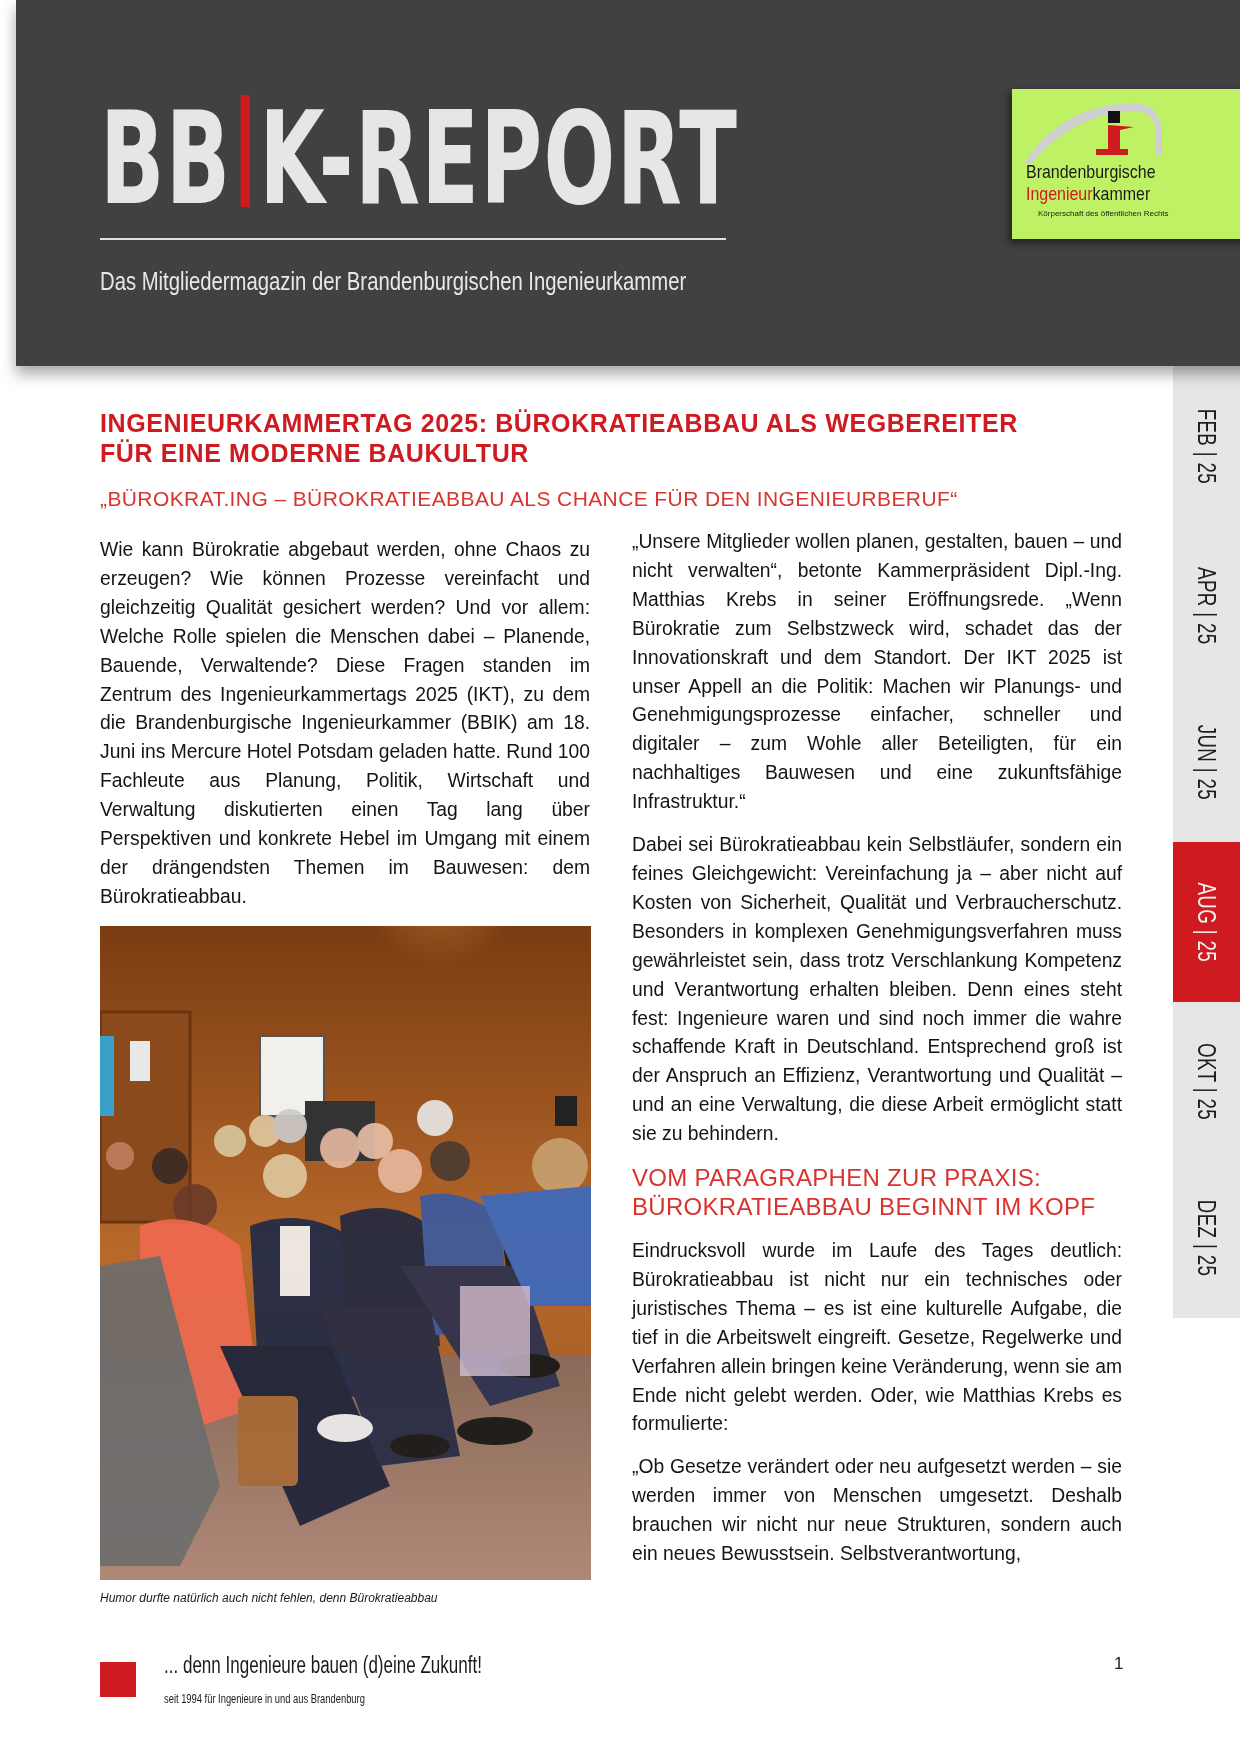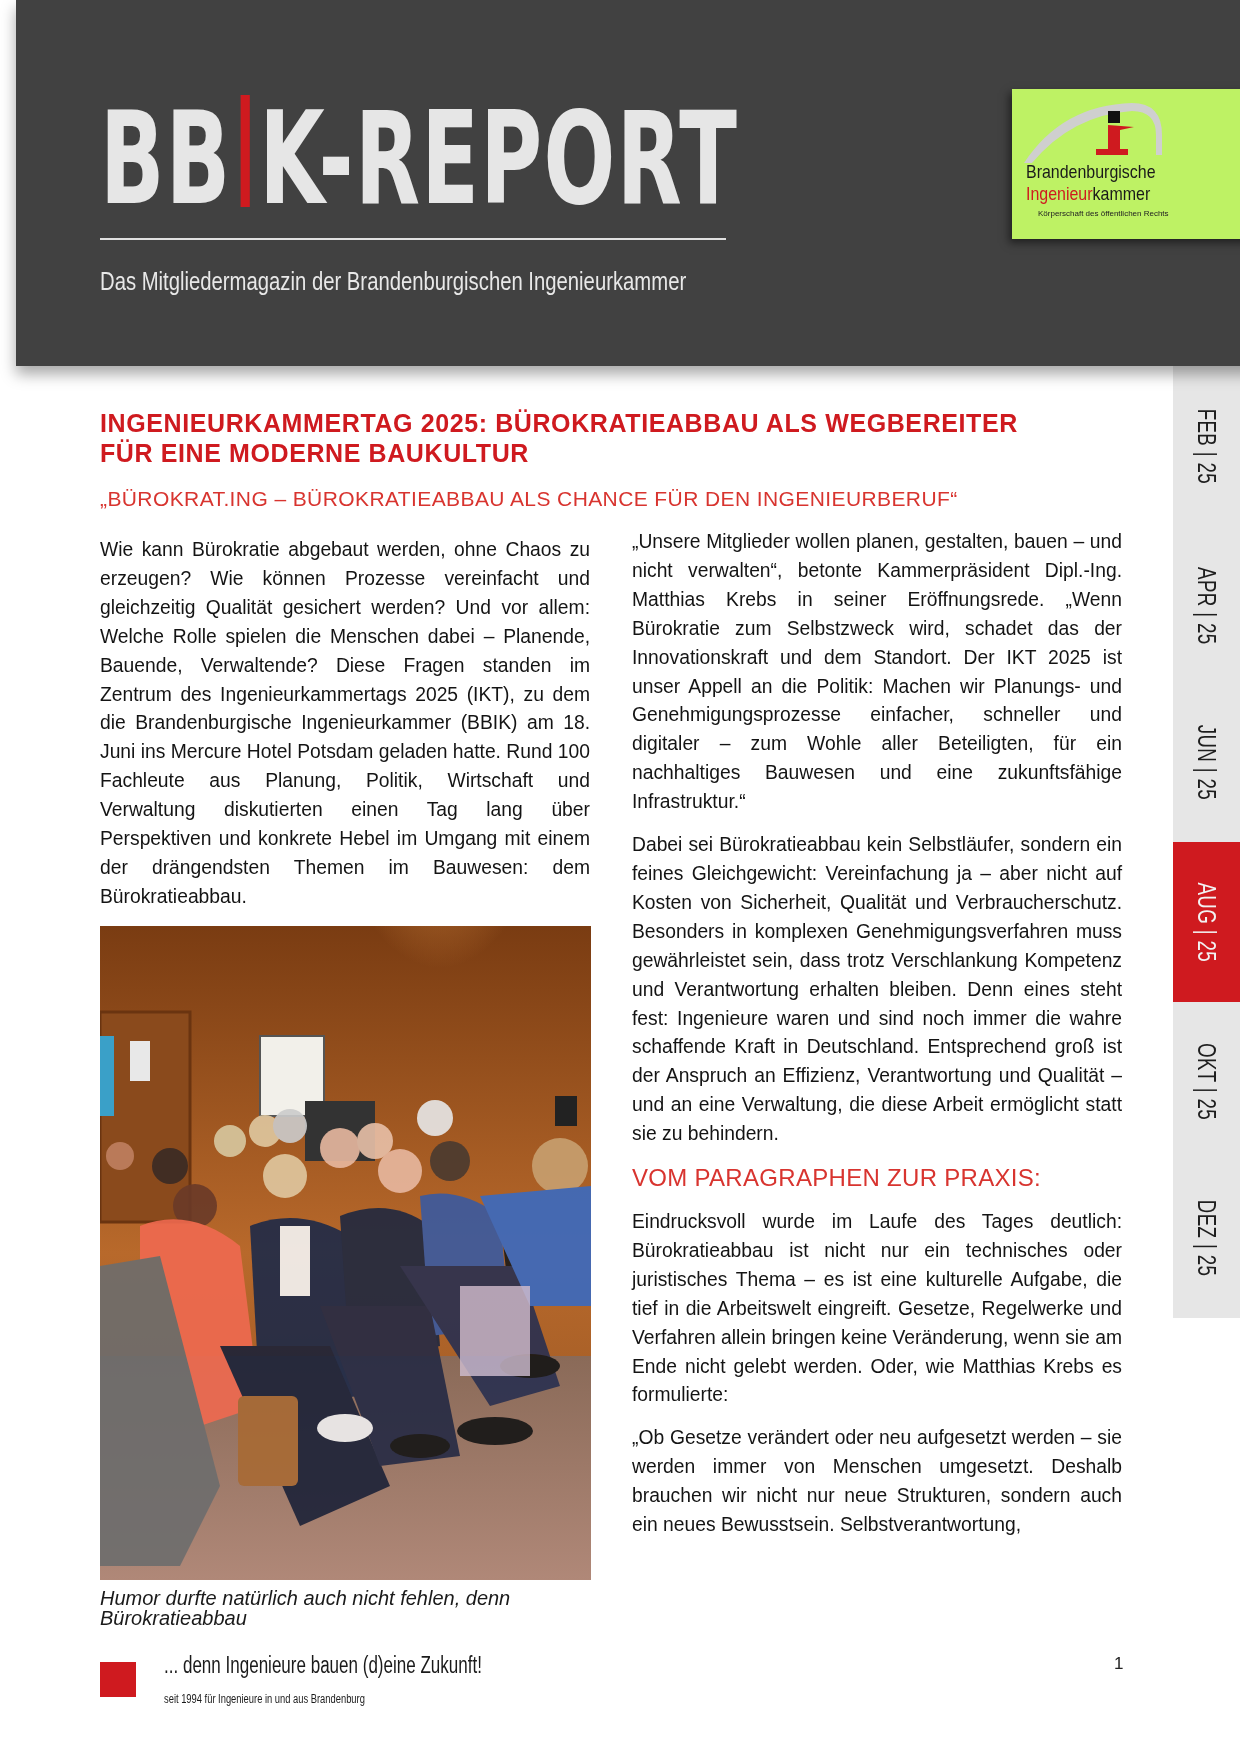--- a/index.html
+++ b/index.html
@@ -101,21 +101,21 @@
   }
 
   
   .photo {
     position: absolute; left: 100px; top: 926px; width: 491px; height: 654px; overflow: hidden;
     background: linear-gradient(180deg, #8a4a1e 0%, #b5672a 30%, #a05a24 55%, #6b4a3a 70%, #9c7060 100%);
   }
   .photo svg { display: block; }
   .caption {
     position: absolute; left: 100px; top: 1588px; width: 500px;
-    font-family: "Liberation Sans", sans-serif; font-style: italic; font-size: 20px; line-height: 20px;
+    font-family: "Liberation Sans", sans-serif; font-style: italic; font-size: 12px; line-height: 20px;
     color: #1a1a1a;
   }
 
   
   .footer-square { position: absolute; left: 100px; top: 1662px; width: 36px; height: 35px; background: #cf1a1f; }
   .footer-motto {
     position: absolute; left: 164px; top: 1652px; font-size: 23px; color: #1a1a1a;
     transform: scaleX(0.74); transform-origin: left top; white-space: nowrap;
   }
   .footer-sub {
@@ -242,20 +242,21 @@
 </div>
 <div class="caption">
   <div>Humor durfte natürlich auch nicht fehlen, denn Bürokratieabbau</div>
 </div>
 
 <div class="col col-right">
   <p>„Unsere Mitglieder wollen planen, gestalten, bauen – und nicht verwalten“, betonte Kammerpräsident Dipl.-Ing. Matthias Krebs in seiner Eröffnungsrede. „Wenn Bürokratie zum Selbstzweck wird, schadet das der Innovationskraft und dem Standort. Der IKT 2025 ist unser Appell an die Politik: Machen wir Planungs- und Genehmigungsprozesse einfacher, schneller und digitaler – zum Wohle aller Beteiligten, für ein nachhaltiges Bauwesen und eine zukunftsfä­hige Infrastruktur.“</p>
   <p>Dabei sei Bürokratieabbau kein Selbstläufer, sondern ein feines Gleichgewicht: Vereinfachung ja – aber nicht auf Kosten von Sicherheit, Qualität und Ver­braucherschutz. Besonders in komplexen Genehmi­gungsverfahren muss gewährleistet sein, dass trotz Verschlankung Kompetenz und Verantwortung erhal­ten bleiben. Denn eines steht fest: Ingenieure waren und sind noch immer die wahre schaffende Kraft in Deutschland. Entsprechend groß ist der Anspruch an Effizienz, Verantwortung und Qualität – und an eine Verwaltung, die diese Arbeit ermöglicht statt sie zu behindern.</p>
   <div class="section-heading">
     <div>VOM PARAGRAPHEN ZUR PRAXIS:</div>
+    <div>BÜROKRATIEABBAU BEGINNT IM KOPF</div>
   </div>
   <p>Eindrucksvoll wurde im Laufe des Tages deutlich: Bürokratieabbau ist nicht nur ein technisches oder juristisches Thema – es ist eine kulturelle Aufgabe, die tief in die Arbeitswelt eingreift. Gesetze, Regel­werke und Verfahren allein bringen keine Verände­rung, wenn sie am Ende nicht gelebt werden. Oder, wie Matthias Krebs es formulierte:</p>
   <p>„Ob Gesetze verändert oder neu aufgesetzt werden – sie werden immer von Menschen umgesetzt. Des­halb brauchen wir nicht nur neue Strukturen, sondern auch ein neues Bewusstsein. Selbstverantwortung,</p>
 </div>
 
 <div class="footer-square"></div>
 <div class="footer-motto">... denn Ingenieure bauen (d)eine Zukunft!</div>
 <div class="footer-sub">seit 1994 für Ingenieure in und aus Brandenburg</div>
 <div class="page-number">1</div>
 

